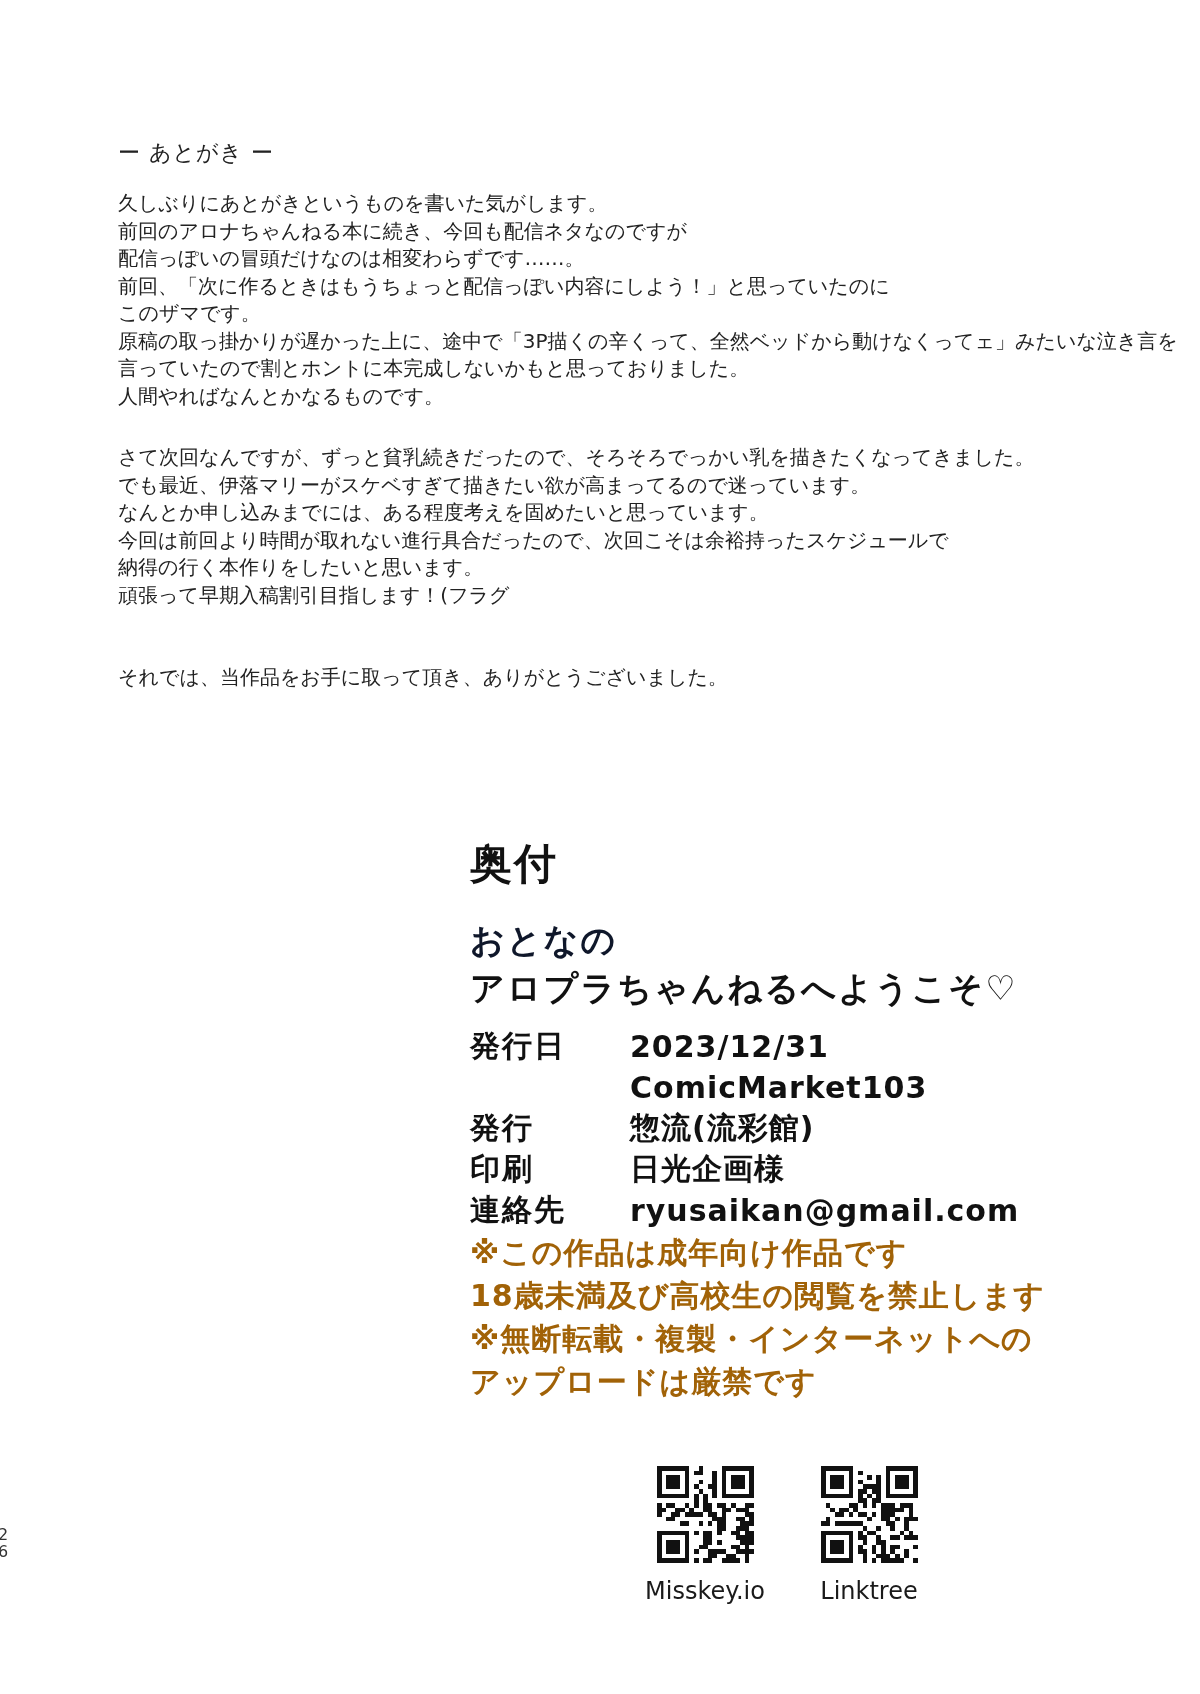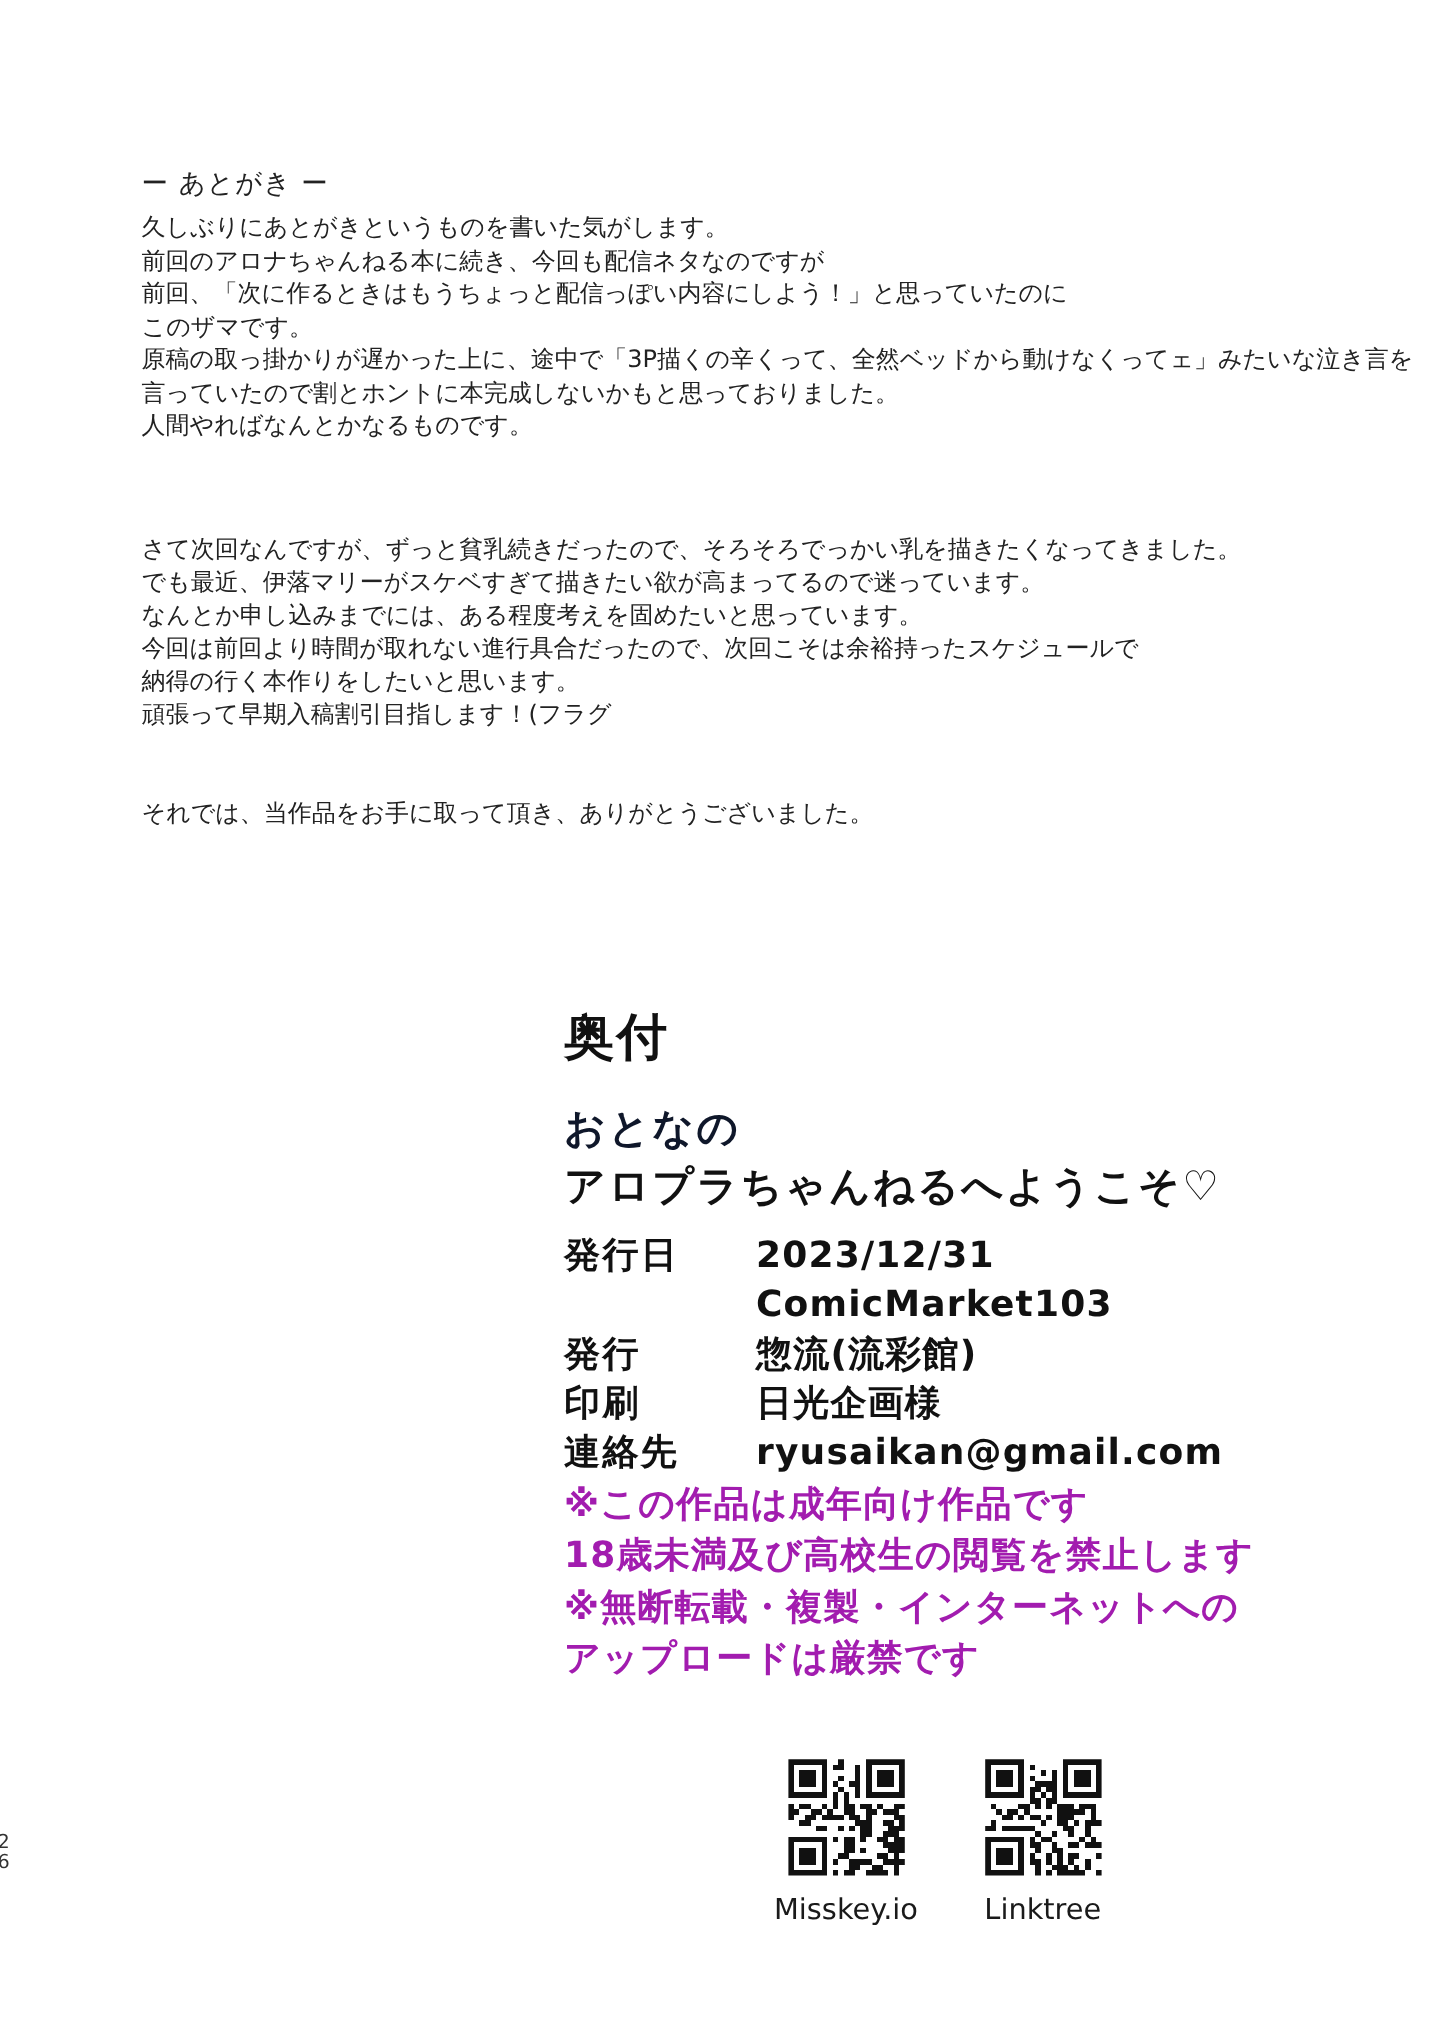--- a/index.html
+++ b/index.html
@@ -12,21 +12,21 @@
     position:relative;
   }
   .page{position:absolute;inset:0;background:#ffffff;}
 
   
   .afterword-title{
     position:absolute;left:118px;top:138px;
     font-size:22px;letter-spacing:1px;color:#222;
   }
   .para{position:absolute;left:118px;font-size:20px;line-height:27.5px;color:#222;white-space:nowrap;}
-  .para-1{top:176px;}
+  .para-1{top:190px;}
   .para-2{top:444px;}
   .para-3{top:664px;}
 
   
   .colophon-heading{
     position:absolute;left:470px;top:836px;
     font-size:42px;font-weight:bold;letter-spacing:2px;color:#111;
   }
   .book-title-1{
     position:absolute;left:470px;top:918px;
@@ -41,21 +41,21 @@
   .colophon-row .lbl{
     width:160px;flex:0 0 160px;
     font-size:30px;font-weight:bold;letter-spacing:2px;color:#111;
   }
   .colophon-row .val{
     font-size:30px;font-weight:bold;letter-spacing:1px;color:#111;white-space:nowrap;
   }
   .colophon-notices{position:absolute;left:470px;top:1232px;}
   .notice-line{
     height:43px;display:flex;align-items:center;
-    font-size:30px;font-weight:bold;letter-spacing:1px;color:#a21caf;white-space:nowrap;
+    font-size:30px;font-weight:bold;letter-spacing:1px;color:#a16207;white-space:nowrap;
   }
 
   
   .qr-area{position:absolute;left:0;top:1466px;width:1172px;height:160px;}
   .qr-item{position:absolute;width:130px;text-align:center;}
   .qr-item.qr-0{left:640px;}
   .qr-item.qr-1{left:804px;}
   .qr-item svg{display:block;margin:0 auto;}
   .qr-label{margin-top:14px;font-size:24px;color:#1a1a1a;}
 
@@ -69,20 +69,21 @@
 </head>
 <body>
 
 <div class="page">
 
   <div class="afterword-title">ー あとがき ー</div>
 
   <div class="para para-1">
       <div>久しぶりにあとがきというものを書いた気がします。</div>
       <div>前回のアロナちゃんねる本に続き、今回も配信ネタなのですが</div>
+      <div>配信っぽいの冒頭だけなのは相変わらずです……。</div>
       <div>前回、「次に作るときはもうちょっと配信っぽい内容にしよう！」と思っていたのに</div>
       <div>このザマです。</div>
       <div>原稿の取っ掛かりが遅かった上に、途中で「3P描くの辛くって、全然ベッドから動けなくってェ」みたいな泣き言を</div>
       <div>言っていたので割とホントに本完成しないかもと思っておりました。</div>
       <div>人間やればなんとかなるものです。</div>
     </div>
   <div class="para para-2">
       <div>さて次回なんですが、ずっと貧乳続きだったので、そろそろでっかい乳を描きたくなってきました。</div>
       <div>でも最近、伊落マリーがスケベすぎて描きたい欲が高まってるので迷っています。</div>
       <div>なんとか申し込みまでには、ある程度考えを固めたいと思っています。</div>

